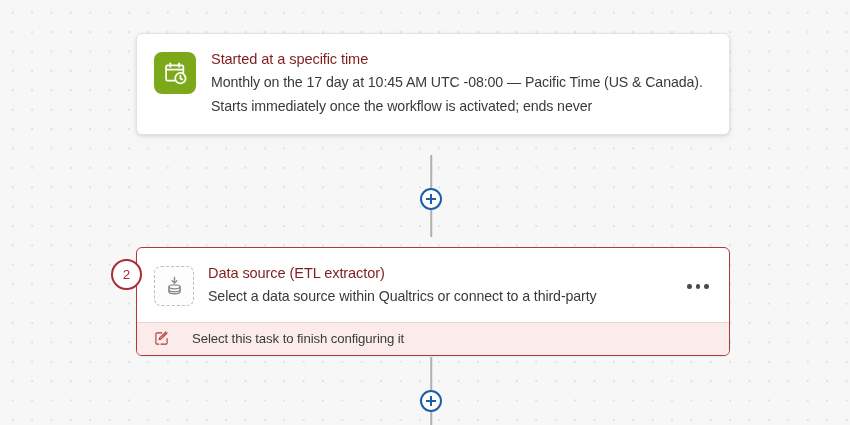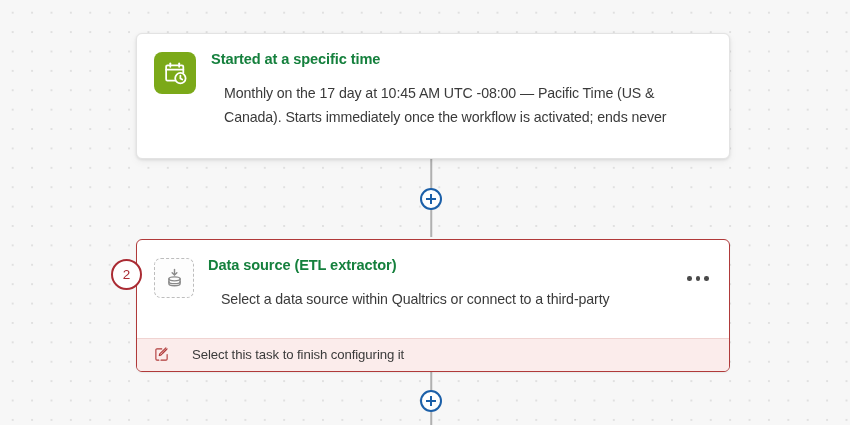--- a/index.html
+++ b/index.html
@@ -79,21 +79,21 @@
   
   #card-trigger {
     top: 33px;
     border: 1px solid #e3e3e3;
     box-shadow: 0 1px 3px rgba(0,0,0,0.10), 0 3px 8px rgba(0,0,0,0.05);
     padding: 16px 18px 16px 17px;
   }
 
   
   #card-task {
-    top: 239px;
+    top: 247px;
     border: 1.4px solid #b03a3a;
     box-shadow: 0 1px 2px rgba(0,0,0,0.06);
     overflow: hidden;
   }
   #card-task-body {
     display: flex;
     padding: 16px 18px 13px 17px;
     position: relative;
   }
 
@@ -127,31 +127,31 @@
     justify-content: center;
     margin-right: 14px;
     margin-top: 2px;
   }
 
   
   .card-text { flex: 1 1 auto; min-width: 0; padding-right: 4px; }
 
   .card-title {
     font-size: 14.6px;
-    font-weight: bold;
-    color: #15803d;
+    font-weight: normal;
+    color: #7f1d1d;
     line-height: 19px;
     margin: 0 0 2px 0;
     letter-spacing: -0.1px;
   }
   .card-desc {
     font-size: 14.2px;
     color: #3a3a3a;
     line-height: 23.5px;
-    margin: 13px;
+    margin: 0;
     letter-spacing: -0.1px;
   }
   #card-task .card-desc { max-width: 432px; }
 
   
   #task-badge {
     position: absolute;
     left: 111px;
     top: 259px;
     width: 31px;

